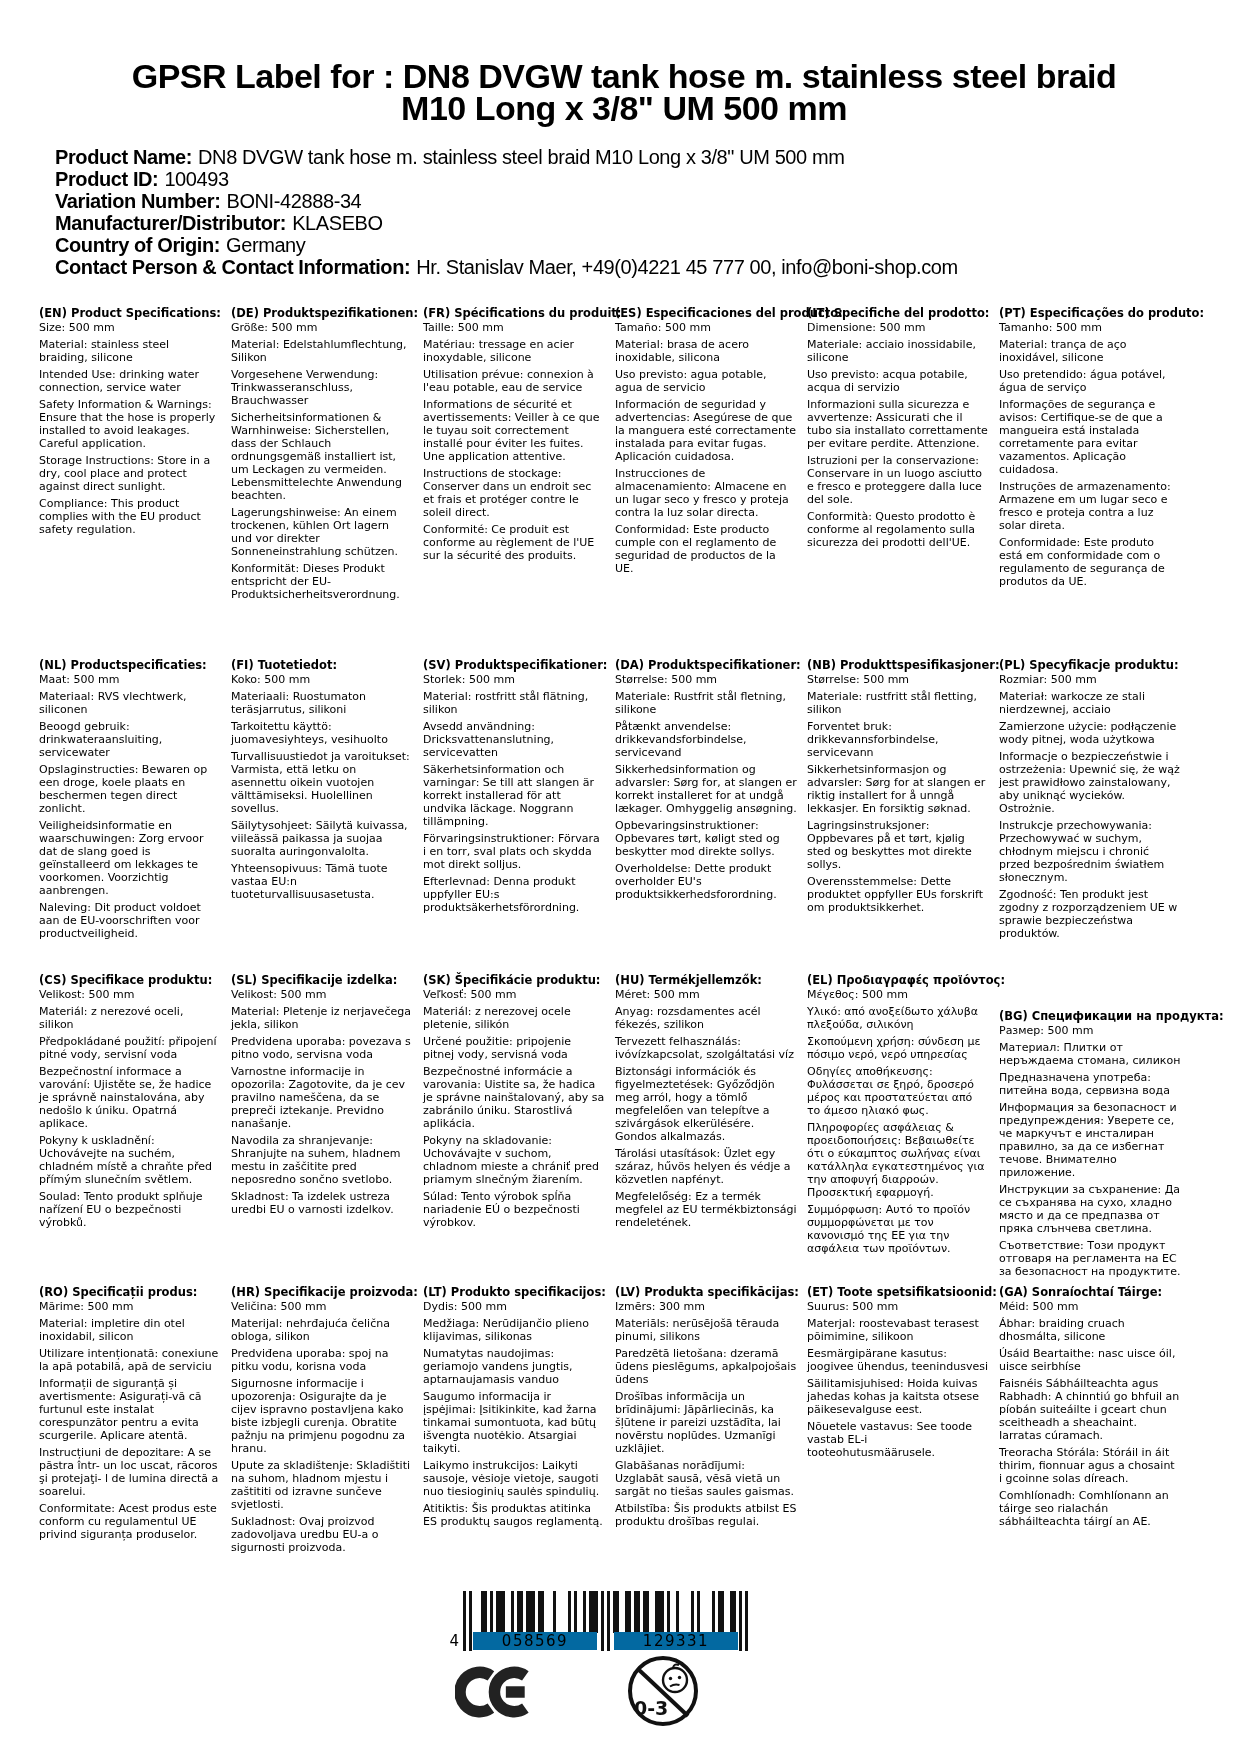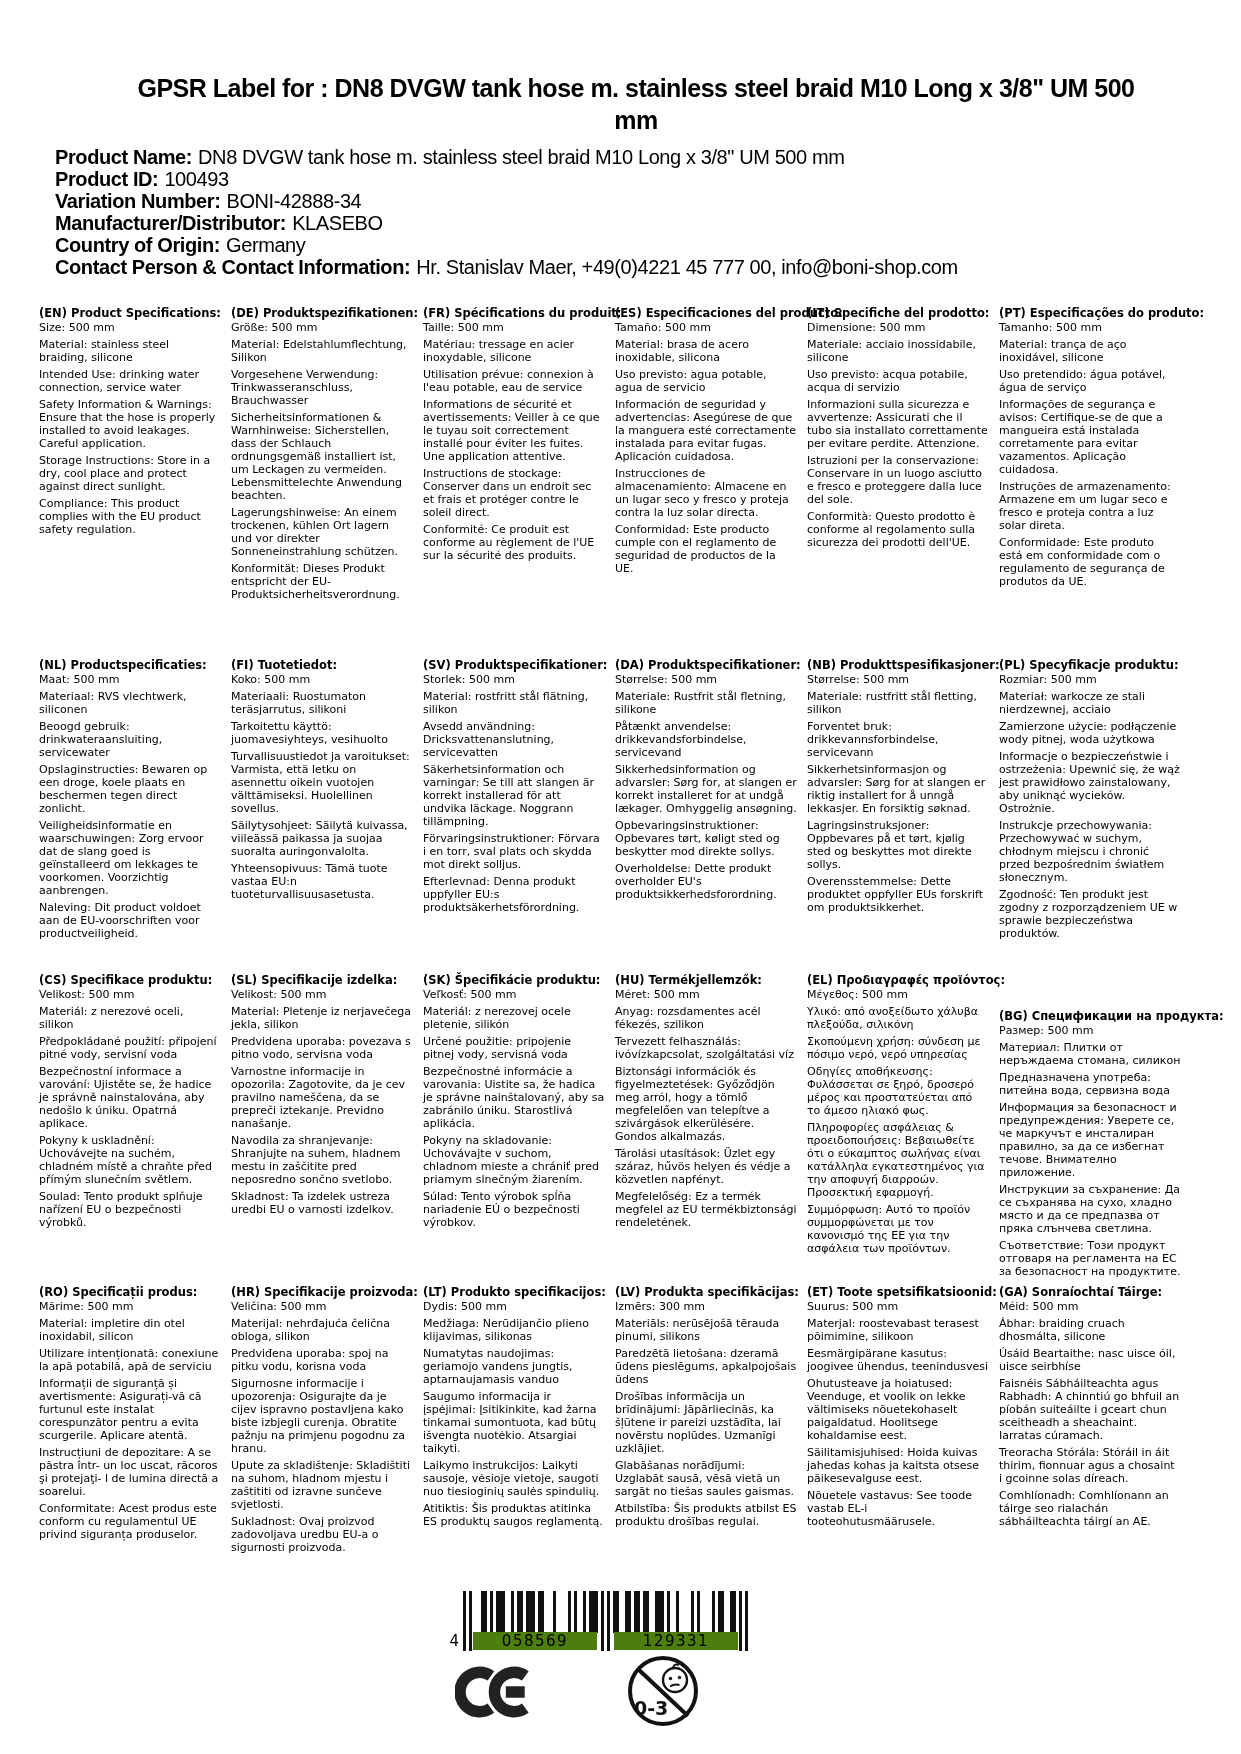--- a/index.html
+++ b/index.html
@@ -2,42 +2,42 @@
 <html><head>
 <meta charset="utf-8">
 <style>
   html,body { margin:0; padding:0; background:#ffffff; }
   body { width:1241px; height:1754px; position:relative; font-family:"DejaVu Sans", sans-serif; color:#000; overflow:hidden; }
   .page { position:absolute; inset:0; }
 
   .title {
     position:absolute; top:56px; left:110px; width:1020px;
     font-family:"Liberation Sans", sans-serif; font-weight:bold;
-    font-size:25px; line-height:32px; text-align:center; margin:16px;
+    font-size:34px; line-height:32px; text-align:center; margin:4px;
     letter-spacing:-0.5px;
   }
 
   .product-info { position:absolute; top:146px; left:55px; font-family:"Liberation Sans", sans-serif; font-size:20px; line-height:22px; letter-spacing:-0.4px; }
   .pf-line { white-space:nowrap; }
   .pf-label { font-weight:bold; }
   .pf-value { font-weight:normal; padding-left:6px; }
 
   .lang-grid {
     position:absolute; top:300px; left:39px; width:1160px;
     display:grid; grid-template-columns:repeat(6,192px);
     grid-template-rows:352px 315px 312px auto;
   }
   .cell { width:182px; padding-top:7px; font-size:11px; line-height:13px; }
   .cell-h { font-weight:bold; white-space:nowrap; font-size:11.5px; margin:0 0 1px 0; }
   .cell p { margin:0 0 4px 0; }
   .cell.push-down { padding-top:43px; }
 
   .barcode { position:absolute; left:463px; top:1591px; width:285px; height:60px; }
   .bar { position:absolute; top:0; background:#111; }
-  .bc-digit { position:absolute; font-size:15px; line-height:18px; letter-spacing:1.5px; background:#4d7c0f; text-align:center; }
+  .bc-digit { position:absolute; font-size:15px; line-height:18px; letter-spacing:1.5px; background:#0369a1; text-align:center; }
   .bc-first { left:-24px; top:41px; width:20px; background:transparent; text-align:right; letter-spacing:0; }
   .bc-g1 { left:10px; top:41px; width:124px; }
   .bc-g2 { left:151px; top:41px; width:124px; }
 
   .ce { position:absolute; left:455px; top:1663px; }
   .age { position:absolute; left:627px; top:1655px; }
 </style>
 </head>
 <body>
 
@@ -251,21 +251,20 @@
         <p>Paredzētā lietošana: dzeramā ūdens pieslēgums, apkalpojošais ūdens</p>
         <p>Drošības informācija un brīdinājumi: Jāpārliecinās, ka šļūtene ir pareizi uzstādīta, lai novērstu noplūdes. Uzmanīgi uzklājiet.</p>
         <p>Glabāšanas norādījumi: Uzglabāt sausā, vēsā vietā un sargāt no tiešas saules gaismas.</p>
         <p>Atbilstība: Šis produkts atbilst ES produktu drošības regulai.</p>
       </div>
       <div class="cell">
         <div class="cell-h">(ET) Toote spetsifikatsioonid:</div>
         <p>Suurus: 500 mm</p>
         <p>Materjal: roostevabast terasest põimimine, silikoon</p>
         <p>Eesmärgipärane kasutus: joogivee ühendus, teenindusvesi</p>
-        <p>Ohutusteave ja hoiatused: Veenduge, et voolik on lekke vältimiseks nõuetekohaselt paigaldatud. Hoolitsege kohaldamise eest.</p>
         <p>Säilitamisjuhised: Hoida kuivas jahedas kohas ja kaitsta otsese päikesevalguse eest.</p>
         <p>Nõuetele vastavus: See toode vastab EL-i tooteohutusmäärusele.</p>
       </div>
       <div class="cell">
         <div class="cell-h">(GA) Sonraíochtaí Táirge:</div>
         <p>Méid: 500 mm</p>
         <p>Ábhar: braiding cruach dhosmálta, silicone</p>
         <p>Úsáid Beartaithe: nasc uisce óil, uisce seirbhíse</p>
         <p>Faisnéis Sábháilteachta agus Rabhadh: A chinntiú go bhfuil an píobán suiteáilte i gceart chun sceitheadh a sheachaint. Iarratas cúramach.</p>
         <p>Treoracha Stórála: Stóráil in áit thirim, fionnuar agus a chosaint i gcoinne solas díreach.</p>

